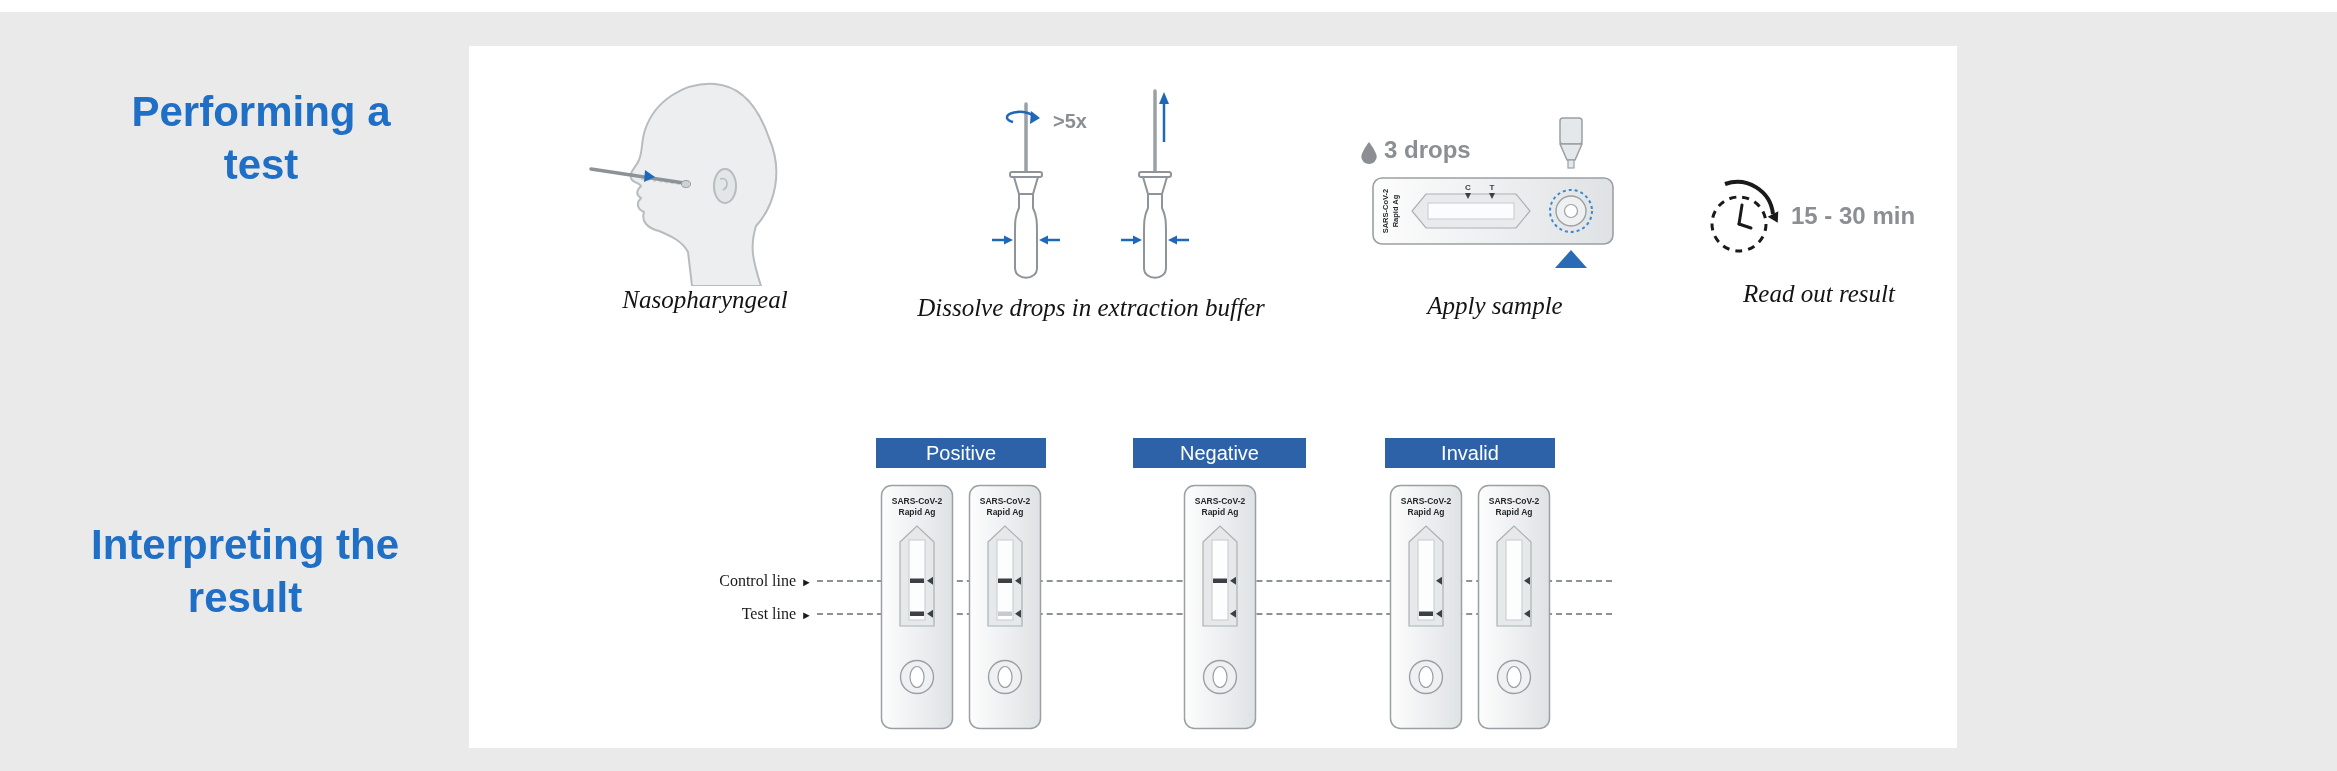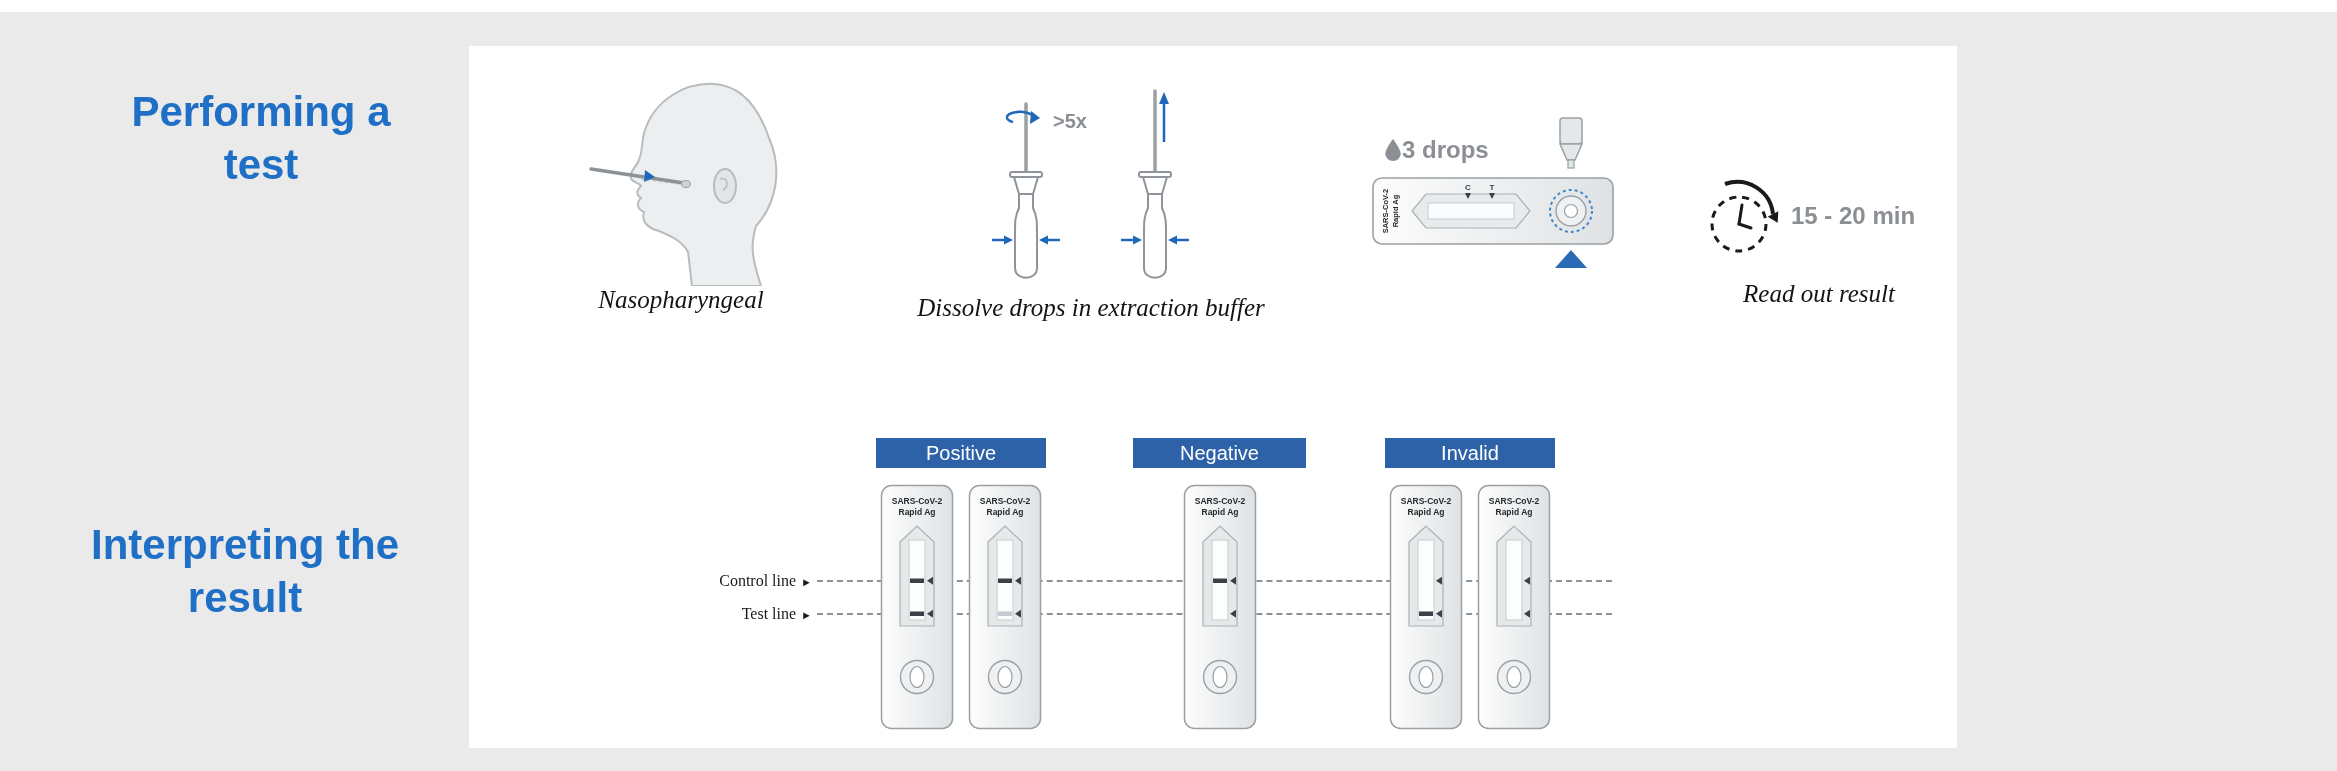--- a/index.html
+++ b/index.html
@@ -16,27 +16,27 @@
     position:absolute; color:#1e6fc5; font-weight:bold;
     font-size:42px; line-height:1.25; text-align:center;
   }
   #heading-performing   { left:96px;  top:86px;  width:330px; }
   #heading-interpreting { left:80px;  top:519px; width:330px; }
 
   .caption {
     position:absolute; font-family:"Liberation Serif", serif; font-style:italic;
     font-size:25px; color:#141414; text-align:center; line-height:1.15;
   }
-  #caption-naso     { left:92px;  top:240px; width:240px; }
+  #caption-naso     { left:116px;  top:240px; width:240px; }
   #caption-dissolve { left:392px;  top:248px; width:460px; }
   #caption-apply    { left:886px;  top:246px; width:280px; }
   #caption-read     { left:1230px; top:234px; width:240px; }
 
   .annotation { font-weight:bold; color:#8b8f93; font-size:24px; white-space:nowrap; }
-  #drops-row { position:absolute; left:916px; top:90px; display:flex; align-items:center; gap:1px; }
+  #drops-row { position:absolute; left:892px; top:90px; display:flex; align-items:flex-end; gap:7px; }
   #time-label { position:absolute; left:1322px; top:156px; }
 
   .illu { position:absolute; }
   #illu-head   { left:120px;  top:30px; }
   #illu-tubes  { left:482px;  top:20px; }
   #illu-apply  { left:899px;  top:70px; }
   #illu-clock  { left:1230px; top:128px; }
 
   .svg-annotation { font-family:"Liberation Sans", sans-serif; font-weight:bold; font-size:20px; fill:#8b8f93; }
   .brand { font-family:"Liberation Sans", sans-serif; font-weight:bold; font-size:8.5px; fill:#24292c; text-anchor:middle; }
@@ -152,29 +152,30 @@
       <rect x="60" y="87" width="86" height="16" fill="#fbfcfd" stroke="#c6cbce" stroke-width="1"></rect>
       <text x="100" y="74" class="window-mark">C</text>
       <polygon points="97,77 103,77 100,83" fill="#3b4046"></polygon>
       <text x="124" y="74" class="window-mark">T</text>
       <polygon points="121,77 127,77 124,83" fill="#3b4046"></polygon>
       <circle cx="203" cy="95" r="21" fill="none" stroke="#3f87c9" stroke-width="2" stroke-dasharray="3 3"></circle>
       <circle cx="203" cy="95" r="15" fill="#eef0f1" stroke="#9aa0a4" stroke-width="1.4"></circle>
       <circle cx="203" cy="95" r="6.5" fill="#ffffff" stroke="#9aa0a4" stroke-width="1.2"></circle>
       <polygon points="187,152 219,152 203,134" fill="#2a6bb5"></polygon>
     </svg>
+    <div class="caption" id="caption-apply">Apply sample</div>
 
     <svg class="illu" id="illu-clock" width="120" height="95" viewBox="0 0 120 95">
       <circle cx="40" cy="50" r="27" fill="none" stroke="#1a1a1a" stroke-width="3" stroke-dasharray="7 6"></circle>
       <line x1="40" y1="50" x2="43" y2="31" stroke="#1a1a1a" stroke-width="3" stroke-linecap="round"></line>
       <line x1="40" y1="50" x2="52" y2="54" stroke="#1a1a1a" stroke-width="3" stroke-linecap="round"></line>
       <path d="M 26 10 A 36 36 0 0 1 74 40" fill="none" stroke="#1a1a1a" stroke-width="4"></path>
       <polygon points="78.7,48.8 68.7,42.8 79.3,37.2" fill="#1a1a1a"></polygon>
     </svg>
-    <div class="annotation" id="time-label">15 - 20 min</div>
+    <div class="annotation" id="time-label">15 - 30 min</div>
     <div class="caption" id="caption-read">Read out result</div>
 
     <div class="row-label" id="label-control">
       <span>Control line</span><span class="pointer">►</span>
     </div>
     <div class="row-label" id="label-test">
       <span>Test line</span><span class="pointer">►</span>
     </div>
 
     <div class="dashed-line" id="dash-control"></div>

